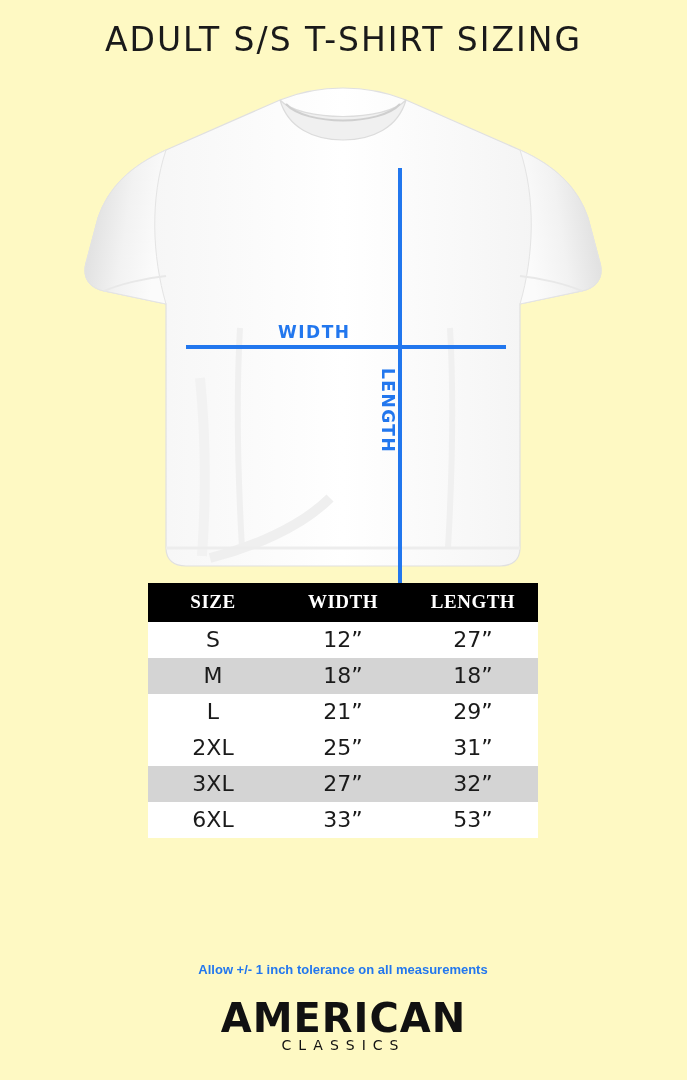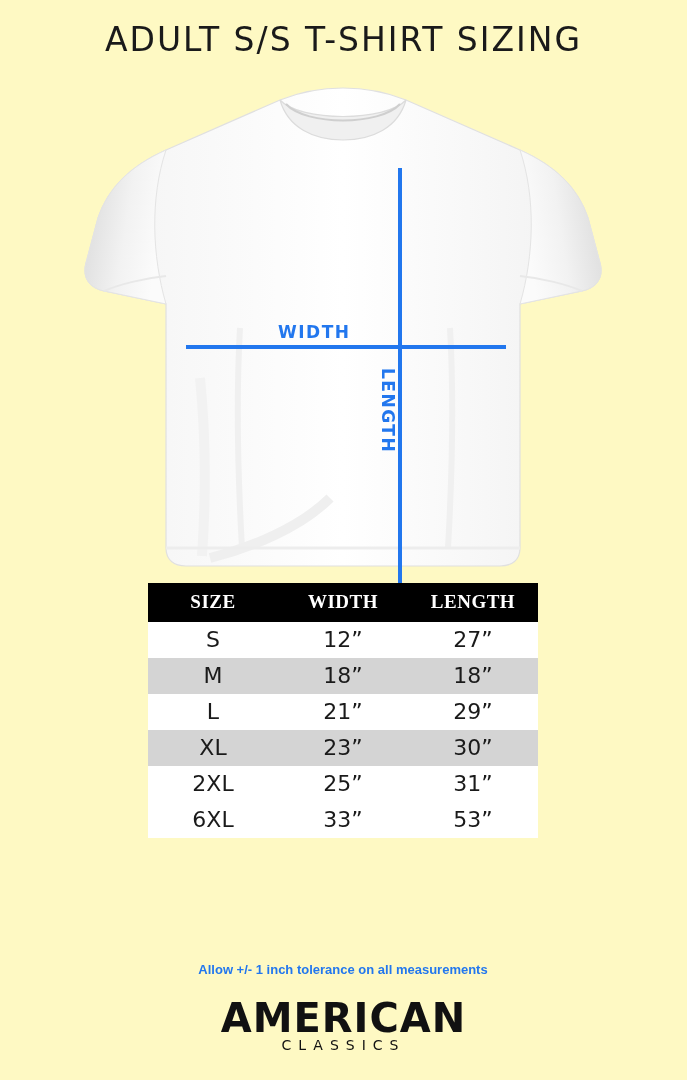--- a/index.html
+++ b/index.html
@@ -264,30 +264,30 @@
         <tr class="even">
           <td>M</td>
           <td>18”</td>
           <td>18”</td>
         </tr>
         <tr class="odd">
           <td>L</td>
           <td>21”</td>
           <td>29”</td>
         </tr>
-        <tr class="even">
-          <td>XL</td>
-          <td>23”</td>
-          <td>30”</td>
-        </tr>
         <tr class="odd">
           <td>2XL</td>
           <td>25”</td>
           <td>31”</td>
         </tr>
+        <tr class="even">
+          <td>3XL</td>
+          <td>27”</td>
+          <td>32”</td>
+        </tr>
         <tr class="odd">
           <td>6XL</td>
           <td>33”</td>
           <td>53”</td>
         </tr>
       </tbody>
     </table>
   </div>
 
   <div class="tolerance-note">Allow +/- 1 inch tolerance on all measurements</div>

